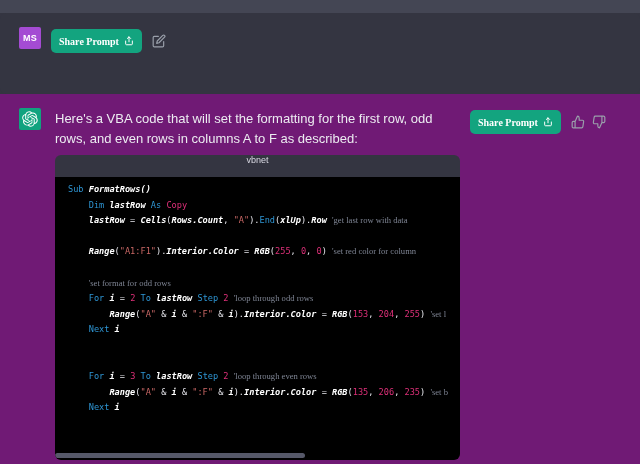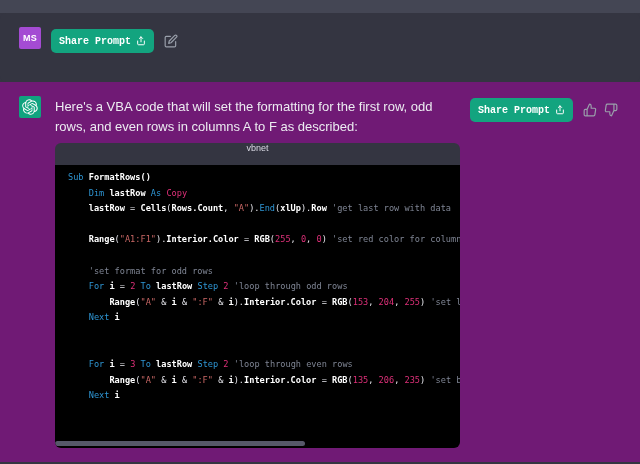--- a/index.html
+++ b/index.html
@@ -5,40 +5,40 @@
   * { margin: 0; padding: 0; box-sizing: border-box; }
   html, body { width: 640px; height: 464px; overflow: hidden; }
   body {
     font-family: "Liberation Sans", sans-serif;
     background: #343541;
     color: #ececf1;
   }
   .top-strip { height: 13px; background: #444654; }
 
   .row { display: flex; align-items: flex-start; padding: 14px 18px 0 19px; }
-  .user-row { height: 69px; background: #343541; border-radius: 6px; }
+  .user-row { height: 81px; background: #343541; border-radius: 6px; }
   .assistant-row { height: 380px; background: #701a75; }
 
   .avatar {
     width: 22px; height: 22px; border-radius: 2px; flex: 0 0 22px;
     display: flex; align-items: center; justify-content: center;
   }
   .user-avatar { background: #a44bd3; color: #fff; font-size: 9px; font-weight: bold; letter-spacing: .3px; }
   .gpt-avatar  { background: #10a37f; }
   .gpt-avatar svg { width: 16px; height: 16px; }
 
   .msg-content { width: 405px; margin-left: 14px; margin-top: 1px; }
   .msg-text { font-size: 13px; line-height: 20px; color: #ececf1; }
 
   .actions { display: flex; align-items: center; margin-left: 10px; margin-top: 2px; gap: 10px; }
   .share-btn {
     display: inline-flex; align-items: center; gap: 5px;
     background: #13a47f; color: #fff; border: none; border-radius: 5px;
     height: 24px; padding: 0 8px; font-size: 10px; font-weight: bold;
-    font-family: Liberation Mono, monospace; cursor: pointer;
+    font-family: Liberation Serif, serif; cursor: pointer;
   }
   .share-btn svg { width: 10px; height: 10px; stroke: #fff; }
   .icon-btn { background: none; border: none; padding: 0; cursor: pointer; line-height: 0; }
   .icon-btn svg { width: 14px; height: 14px; stroke: #9aa0ab; }
   .thumbs { display: flex; gap: 7px; align-items: center; }
 
   .code-block { margin-top: 6px; width: 405px; border-radius: 6px; overflow: hidden; }
   .code-header {
     height: 22px; background: #343541; display: flex; align-items: center;
     justify-content: space-between; padding: 0 10px; flex-direction: column;
@@ -55,22 +55,22 @@
     padding: 5px 0 12px 13px; height: 283px; overflow: hidden;
   }
   .code-line {
     font-family: "DejaVu Sans Mono", monospace;
     font-size: 8.6px; line-height: 15.6px; white-space: pre; color: #e4e4ea;
   }
   .tok-kw  { color: #2e95d3; }
   .tok-ty  { color: #df3079; }
   .tok-num { color: #df3079; }
   .tok-str { color: #c96765; }
-  .tok-cm  { color: #7f8594; }
-  .tok-b   { color: #ffffff; font-weight: bold; }
+  .tok-cm  { color: #7f8594; font-family: Liberation Serif, serif; }
+  .tok-b   { color: #ffffff; font-weight: bold; font-style: italic; }
   .tok-pl  { color: #e4e4ea; }
 
   .h-scrollbar {
     position: absolute; left: 0; bottom: 2px; width: 250px; height: 5px;
     background: #565869; border-radius: 3px; cursor: pointer;
   }
 </style>
 </head>
 <body>
 

